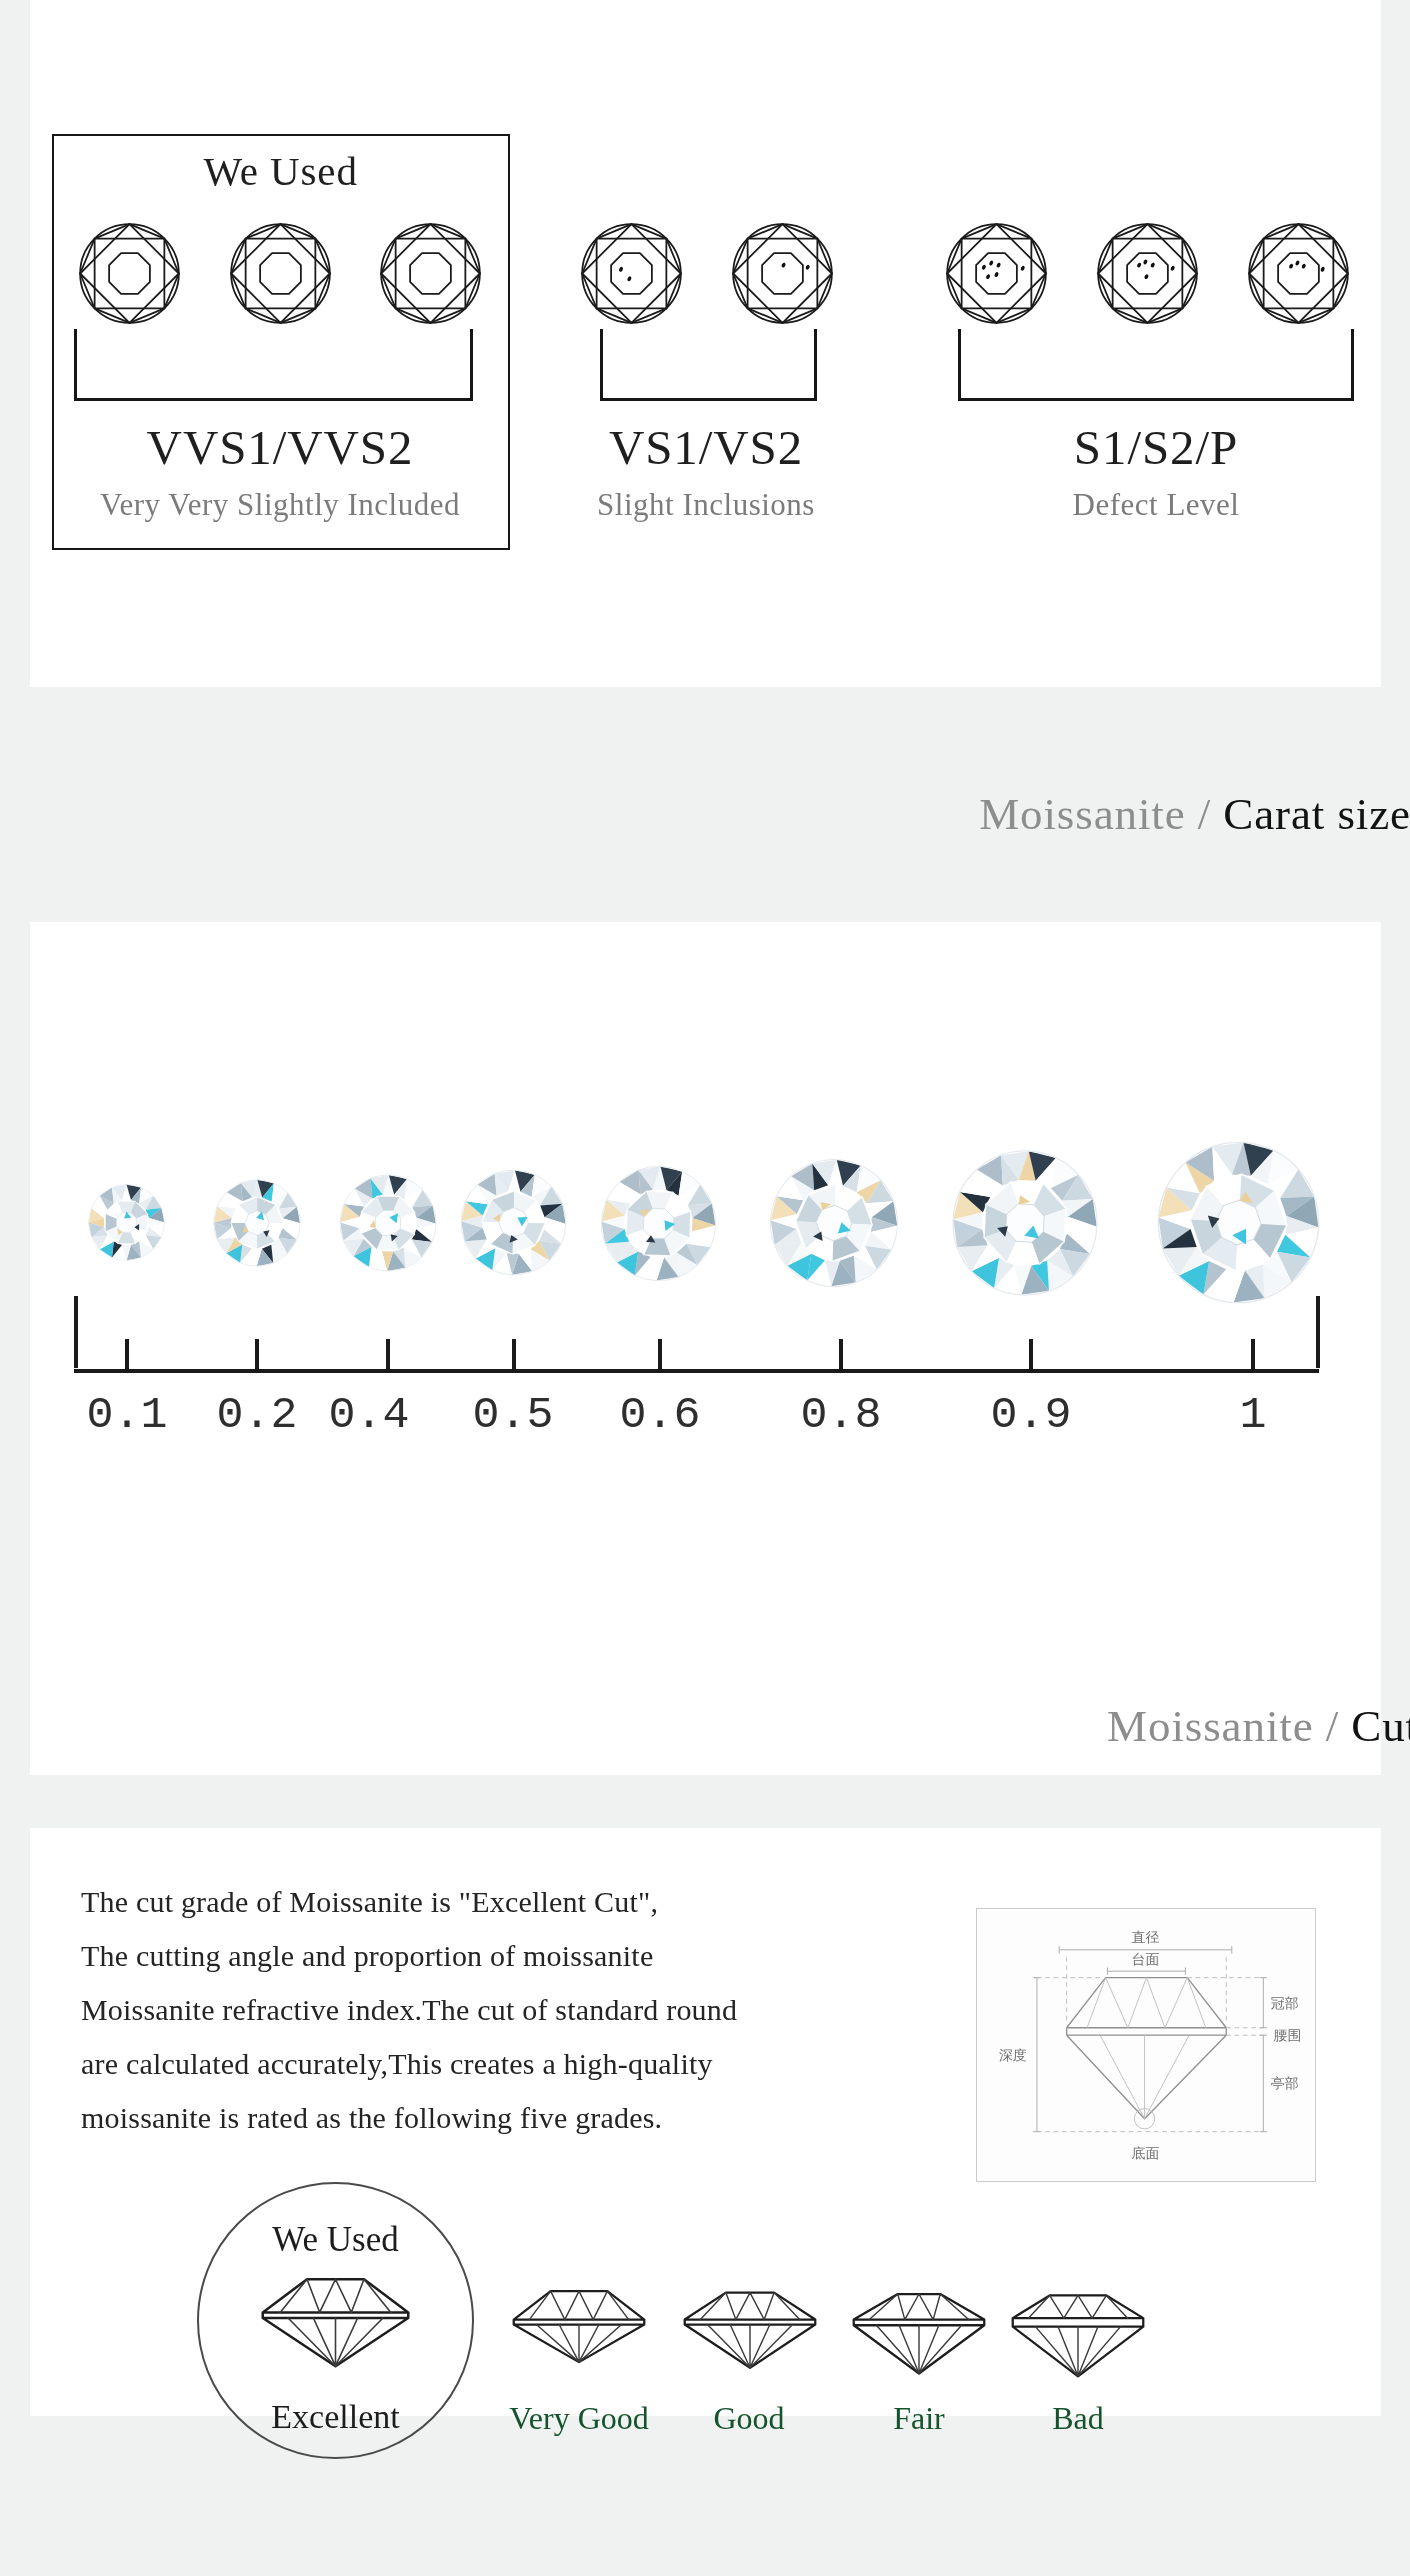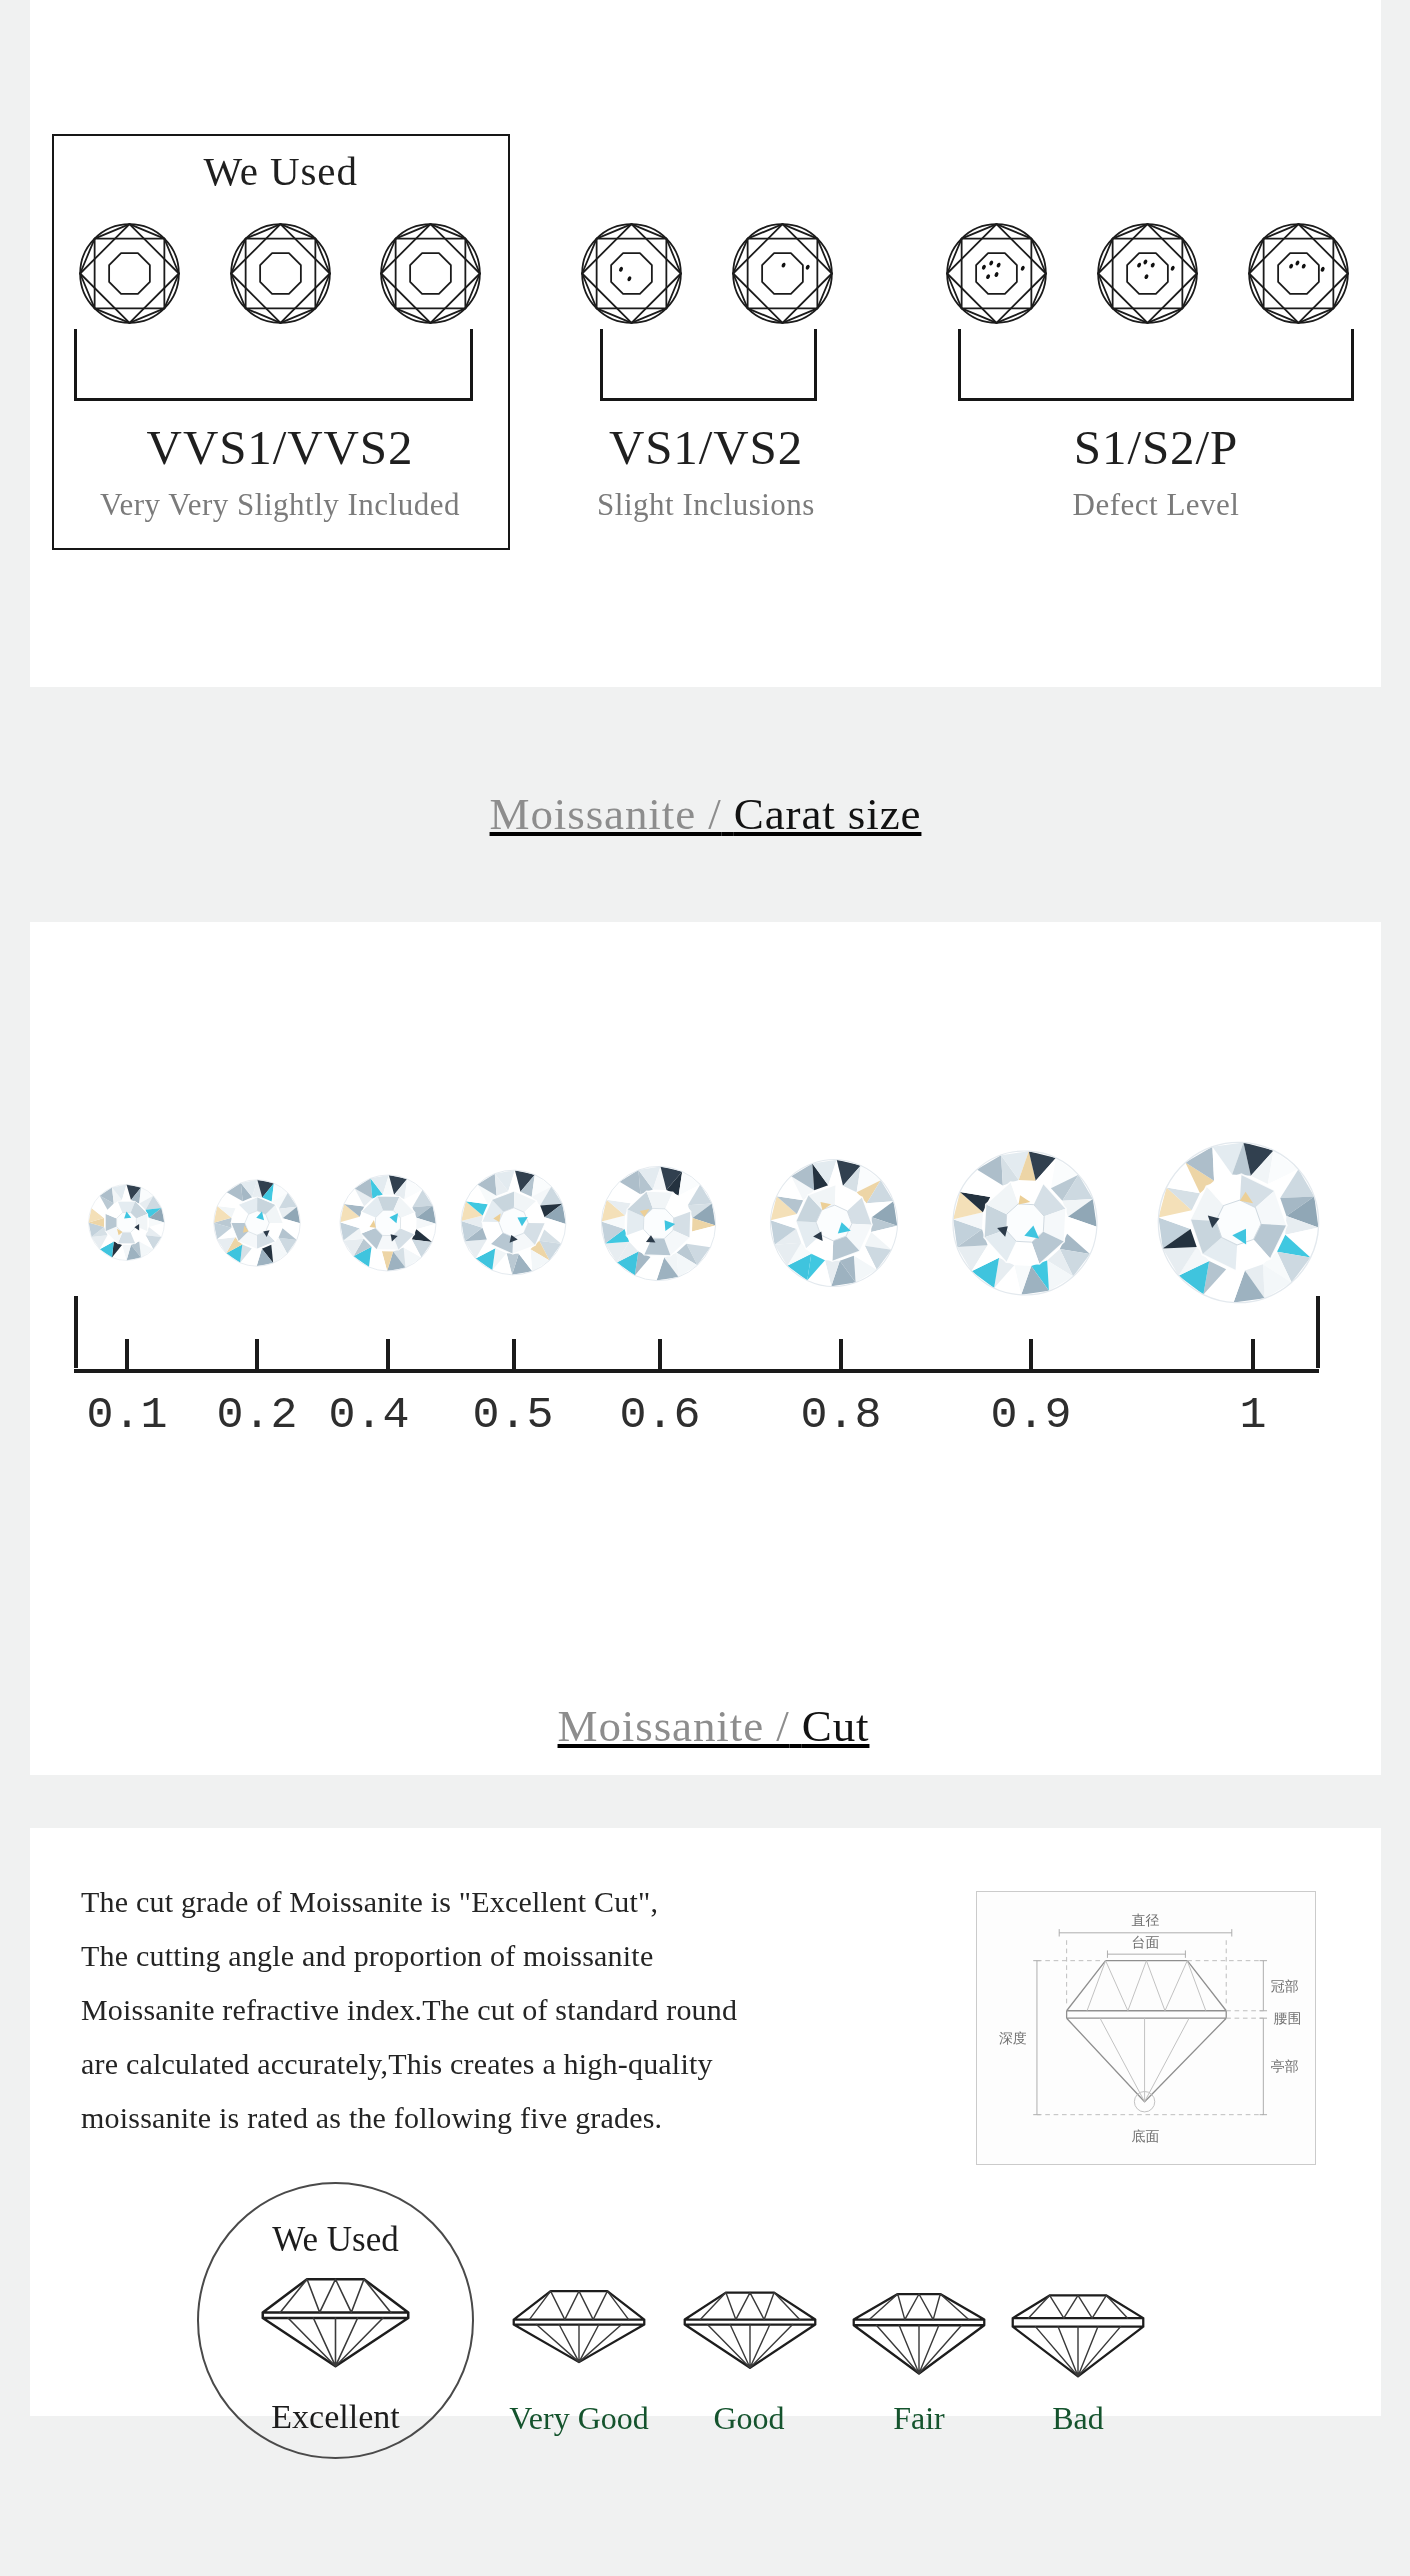--- a/index.html
+++ b/index.html
@@ -18,38 +18,38 @@
     font-size:41px;color:#1f1f1f;letter-spacing:0.9px;}
   .stone{position:absolute;width:105px;height:105px;top:221px;}
   .bracket{position:absolute;top:329px;height:72px;
     border-left:3.8px solid #161616;border-right:3.8px solid #161616;border-bottom:3.8px solid #161616;
     box-sizing:border-box;}
   .grade{position:absolute;top:419px;transform:translateX(-50%);
     font-size:49px;color:#1f1f1f;letter-spacing:0.9px;white-space:nowrap;}
   .grade-desc{position:absolute;top:487px;transform:translateX(-50%);
     font-size:31px;color:#7b7b7b;letter-spacing:0.5px;white-space:nowrap;}
 
-  .band-title{position:absolute;left:0;width:100%;text-align:center;
-    font-size:45px;letter-spacing:0.9px;text-decoration:underline;}
+  .band-title{position:absolute;left:0;width:100%;text-align:right;
+    font-size:45px;letter-spacing:0.9px;}
   #carat-band-title{top:788px;}
   #cut-band-title{top:1700px;padding-left:8px;}
   .band-title .pre{color:#8d8d8d;}
   .band-title .main{color:#121212;}
 
   .gem{position:absolute;}
   .ruler-baseline{position:absolute;left:44px;top:447px;width:1245px;height:3.8px;background:#1a1a1a;}
   .tick{position:absolute;width:3.8px;background:#1a1a1a;}
   .tick.end{top:374px;height:72px;}
   .tick.mid{top:417px;height:30px;}
   .size-label{position:absolute;top:468px;transform:translateX(-50%);
     font-size:45px;color:#2e2e2e;}
 
   .cut-paragraph{position:absolute;left:51px;top:47px;}
   .cut-line{font-size:30px;line-height:54px;color:#242424;letter-spacing:0.2px;white-space:nowrap;}
-  .diagram-box{position:absolute;left:946px;top:63px;width:340px;height:274px;
+  .diagram-box{position:absolute;left:946px;top:80px;width:340px;height:274px;
     border:1.9px solid #cbcbcb;box-sizing:border-box;background:#fdfdfd;}
   .excellent-circle{position:absolute;left:167px;top:354px;width:277px;height:277px;
     border:2.4px solid #4a4a4a;border-radius:50%;box-sizing:border-box;}
   .circle-we-used{position:absolute;left:0;right:0;top:36px;text-align:center;
     font-size:35px;color:#1c1c1c;}
   .circle-grade{position:absolute;left:0;right:0;top:214px;text-align:center;
     font-size:34px;color:#1c1c1c;}
   .circle-diamond{position:absolute;left:52px;top:81px;}
   .grade-diamond{position:absolute;top:449px;}
   .cut-grade-label{position:absolute;top:572px;transform:translateX(-50%);

